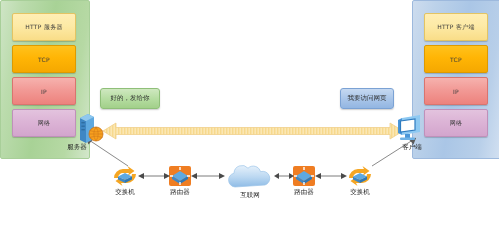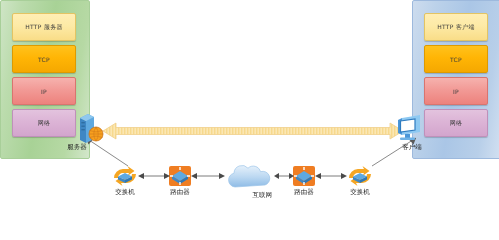--- a/index.html
+++ b/index.html
@@ -143,20 +143,26 @@
       <span>TCP</span>
     </div>
     <div class="layer-box lb-ip" style="top:76px;">
       <span>IP</span>
     </div>
     <div class="layer-box lb-net" style="top:108px;">
       <span>网络</span>
     </div>
   </div>
 
+  <div class="bubble bubble-green">
+    <span>好的，发给你</span>
+  </div>
+  <div class="bubble bubble-blue">
+    <span>我要访问网页</span>
+  </div>
 
   <svg id="big-arrow" viewBox="0 0 300 20">
     <defs>
       <pattern id="dotfill" width="3" height="3" patternUnits="userSpaceOnUse">
         <rect width="3" height="3" fill="#fbe7b4"></rect>
         <rect width="1.4" height="3" fill="#f7d98d"></rect>
       </pattern>
     </defs>
     <polygon points="0,10 13,2 13,6.5 287,6.5 287,2 300,10 287,18 287,13.5 13,13.5 13,18" fill="url(#dotfill)" stroke="#f0cf8a" stroke-width="0.8"></polygon>
   </svg>
@@ -218,21 +224,21 @@
   <svg style="position:absolute;left:222px;top:163px;width:56px;height:28px;" viewBox="0 0 56 28">
     <defs>
       <linearGradient id="cloudgrad" x1="0" y1="0" x2="0" y2="1">
         <stop offset="0%" stop-color="#e6f1fb"></stop>
         <stop offset="55%" stop-color="#bad7f1"></stop>
         <stop offset="100%" stop-color="#8fbce6"></stop>
       </linearGradient>
     </defs>
     <path d="M13 24 a7 7 0 0 1 -1 -13.8 a8 8 0 0 1 14 -5 a7.5 7.5 0 0 1 12.5 3.5 a7 7 0 0 1 4.5 13.3 z" fill="url(#cloudgrad)" stroke="#9cc4e8" stroke-width="0.7"></path>
   </svg>
-  <div class="node-label" style="left:228px;top:191px;width:44px;text-align:right;">互联网</div>
+  <div class="node-label" style="left:228px;top:191px;width:44px;">互联网</div>
 
   <svg style="position:absolute;left:291px;top:164px;width:26px;height:24px;" viewBox="0 0 26 24">
     <rect x="2" y="2" width="22" height="20" rx="2" fill="#ef7d22"></rect>
     <polygon points="5,12 13,7 21,12 13,17" fill="#5fa9e0"></polygon>
     <polygon points="5,12 13,17 13,20 5,15" fill="#3f87c4"></polygon>
     <polygon points="21,12 13,17 13,20 21,15" fill="#2f78b5"></polygon>
     <path d="M13 3 l0 3 M13 18 l0 3 M3 12 l3 0 M20 12 l3 0" stroke="#ffffff" stroke-width="1.4"></path>
   </svg>
   <div class="node-label" style="left:287px;top:188px;width:34px;">路由器</div>
 

